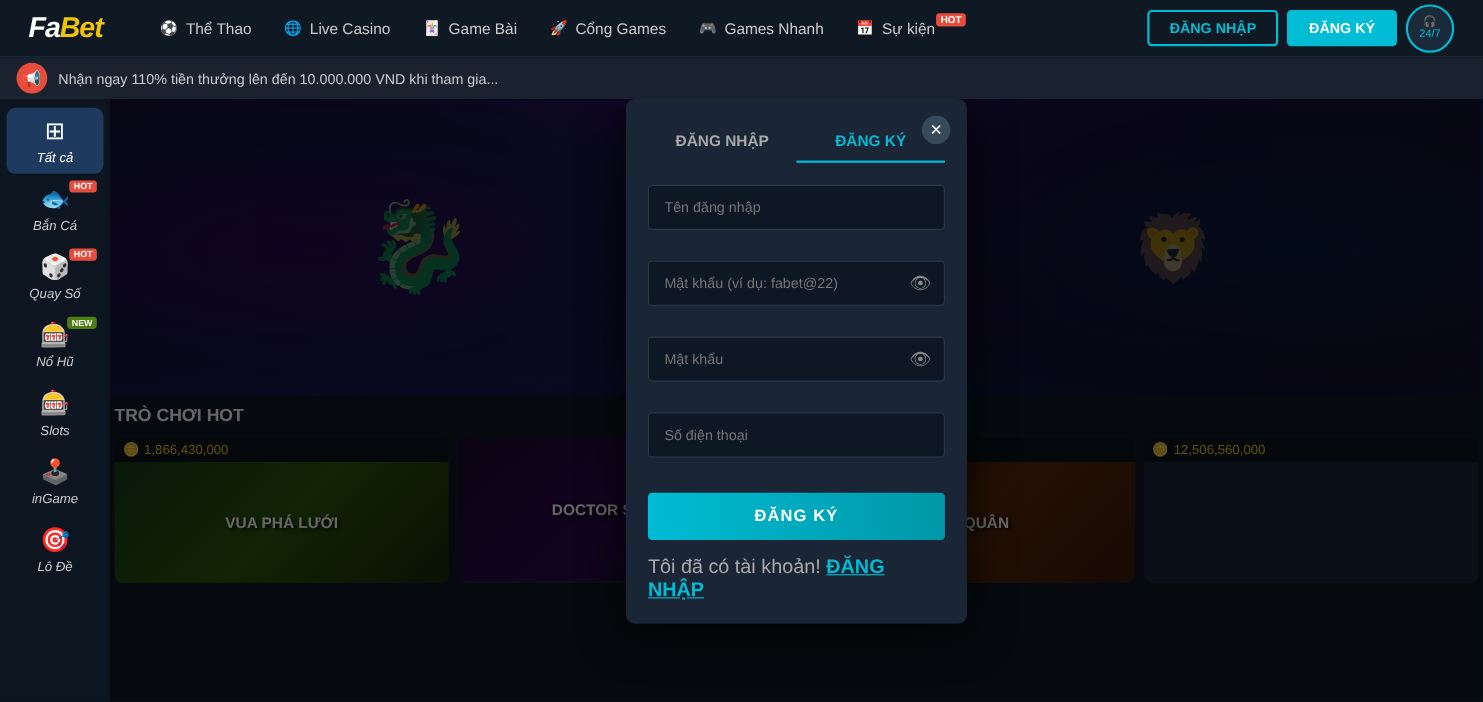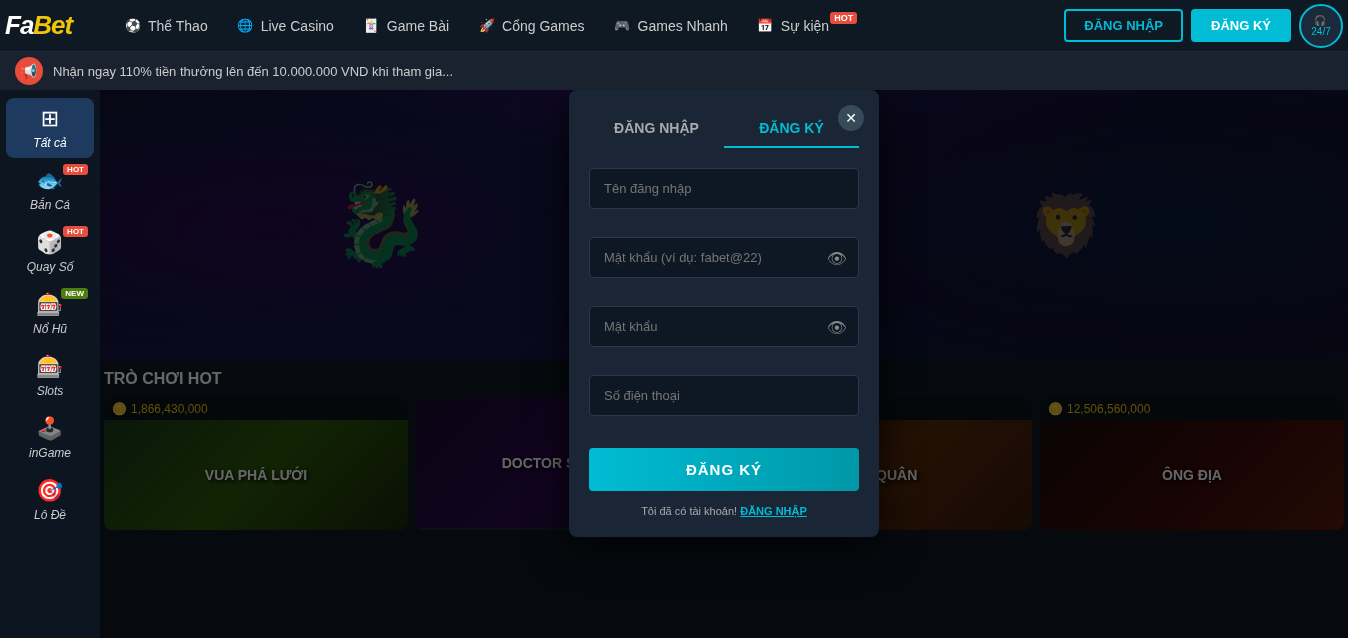--- a/index.html
+++ b/index.html
@@ -12,21 +12,21 @@
       overflow: hidden;
       position: relative;
     }
 
     
     .header {
       display: flex;
       align-items: center;
       background: #0f1923;
       height: 52px;
-      padding: 0 5px;
+      padding: 0 26px;
       gap: 8px;
       border-bottom: 1px solid #1a2a3a;
       position: relative;
       z-index: 10;
     }
     .logo {
       width: 90px;
       height: 36px;
       display: flex;
       align-items: center;
@@ -395,23 +395,22 @@
       border-radius: 4px;
       padding: 13px;
       color: #fff;
       font-size: 15px;
       font-weight: bold;
       cursor: pointer;
       letter-spacing: 1px;
       margin-top: 4px;
     }
     .login-link-text {
-      text-align: center;
       margin-top: 14px;
-      font-size: 11px;
+      font-size: 18px;
       color: #aaa;
     }
     .login-link {
       color: #00bcd4;
       font-weight: bold;
       cursor: pointer;
       text-decoration: underline;
     }
   </style>
 </head>
@@ -535,23 +534,20 @@
           </div>
           <div class="game-card-image tao">
             <span>TÁO QUÂN</span>
           </div>
         </div>
         <div class="game-card">
           <div class="game-card-prize">
             <span>🪙</span>
             <span>12,506,560,000</span>
           </div>
-          <div class="game-card-image ong">
-            <span>ÔNG ĐỊA</span>
-          </div>
         </div>
       </div>
     </div>
 
     <div class="modal-overlay">
       <div class="modal">
         
         <div class="modal-tabs">
           <div class="modal-tab">ĐĂNG NHẬP</div>
           <div class="modal-tab active">ĐĂNG KÝ</div>

